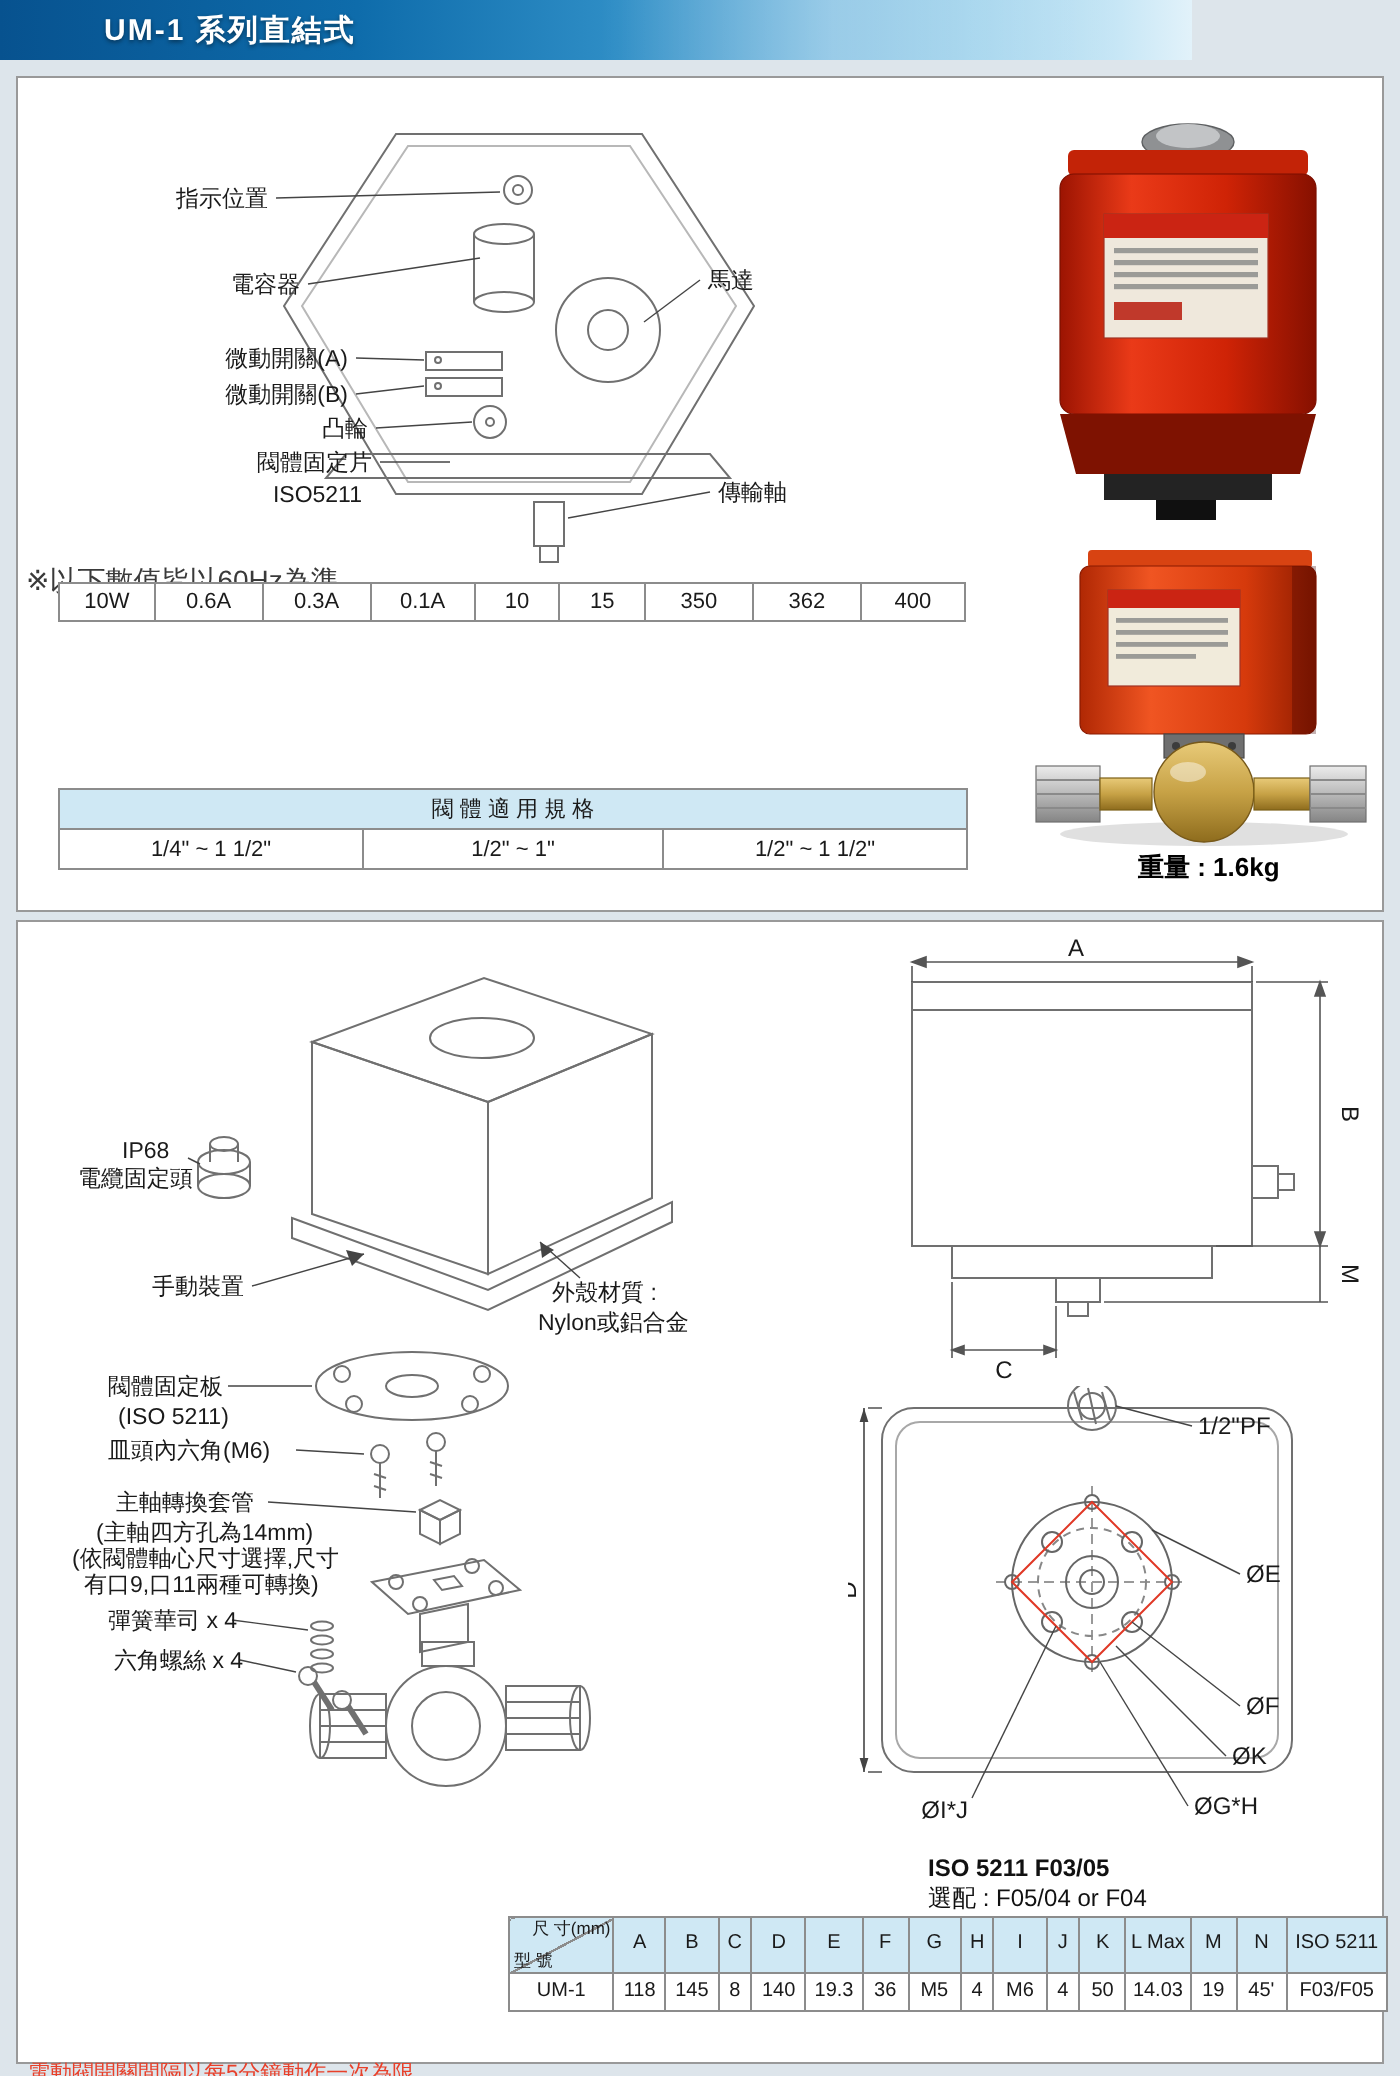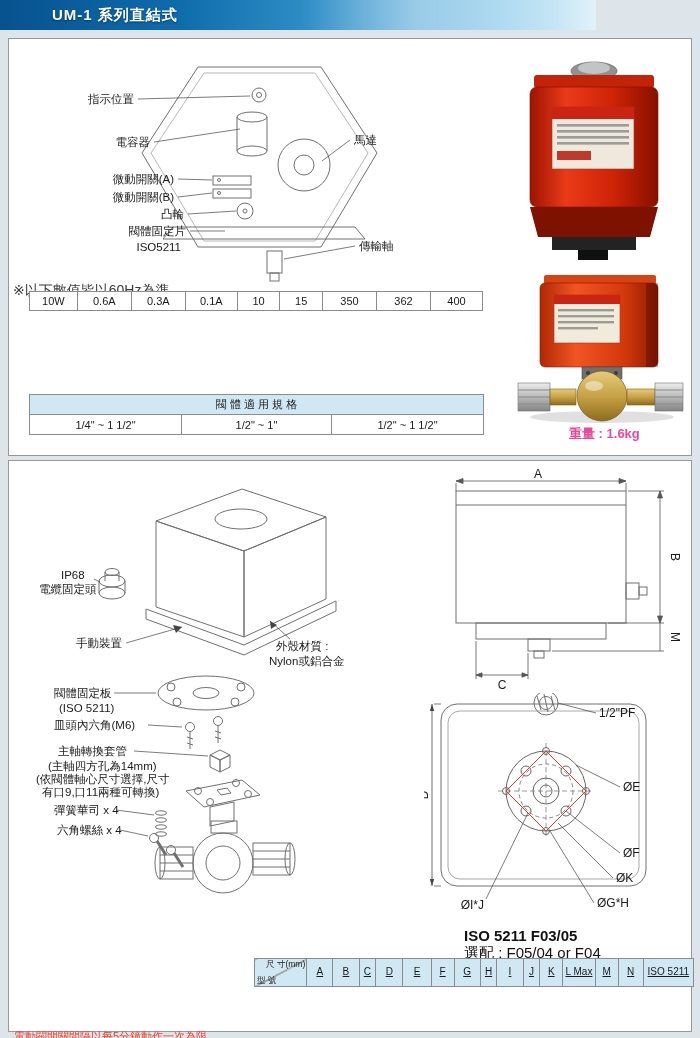--- a/index.html
+++ b/index.html
@@ -19,40 +19,40 @@
     background:linear-gradient(90deg,rgba(255,255,255,0),rgba(255,255,255,.28) 45%,rgba(255,255,255,0));
   }
   #title { position:absolute; left:52px; top:6px; font-size:15px; font-weight:bold; color:#fff;
     text-shadow:0 1px 2px rgba(0,0,0,.45); letter-spacing:1px; }
 
   .panel { position:absolute; background:#fff; border:1px solid #999; }
   #box1 { left:8px; top:38px; width:684px; height:418px; }
   #box2 { left:8px; top:460px; width:684px; height:572px; }
 
   #hznote { left:4px; top:243px; font-size:14px; color:#3a3a3a; }
-  #weight { left:560px; top:386px; font-size:13px; font-weight:600; color:#ec4899; }
+  #weight { left:560px; top:386px; font-size:13px; font-weight:600; color:#000000; }
 
   table.tbl { position:absolute; border-collapse:collapse; table-layout:fixed; background:#fff; }
   table.tbl td { border:1px solid #8c8c8c; text-align:center; vertical-align:middle;
     font-size:11px; padding:0 1px; overflow:hidden; white-space:nowrap; }
   table.tbl tr.hdr td { background:#cfe8f4; }
   #spectable { left:20px; top:252px; width:454px; }
   #spectable td { height:19px; }
   #valvetable { left:20px; top:340px; width:454px;margin-top:15px; }
   #valvetable td { height:20px; }
 
-  #dimtable { left:245px; top:497px; width:440px;text-decoration:underline; }
+  #dimtable { left:245px; top:497px; width:440px; }
   #dimtable td { font-size:10px; height:19px; white-space:normal; line-height:1.05; }
   #dimtable tr.hdr td { height:28px; }
   #dimtable td.corner { position:relative; background-color:#cfe8f4;
     background-image:linear-gradient(to bottom right,transparent calc(50% - .6px),#8c8c8c calc(50% - .6px),#8c8c8c calc(50% + .6px),transparent calc(50% + .6px)); }
   #dimtable .ct { position:absolute; right:1px; top:1px; font-size:8.5px; }
   #dimtable .cb { position:absolute; left:2px; bottom:1px; font-size:8.5px; }
 
-  #isonote { left:455px; top:466px; width:180px; font-size:15px; color:#111; }
+  #isonote { left:455px; top:466px; width:180px; font-size:12px; color:#111; }
   #isonote .l1 { font-weight:bold; }
   #intervalnote { left:5px; top:536px; font-size:11px; color:#e8402a;margin-top:32px; }
 
   .line { stroke:#707070; fill:none; stroke-width:1; }
   .leader { stroke:#444; fill:none; stroke-width:0.7; }
   .dimline { stroke:#555; fill:none; stroke-width:0.8; }
   .lbl { font-size:11.5px; fill:#1a1a1a; }
   .dlbl { font-size:12px; fill:#1a1a1a; }
 </style>
 </head>
@@ -455,18 +455,36 @@
         <td>G</td>
         <td>H</td>
         <td>I</td>
         <td>J</td>
         <td>K</td>
         <td>L Max</td>
         <td>M</td>
         <td>N</td>
         <td>ISO 5211</td>
       </tr>
+      <tr>
+        <td>UM-1</td>
+        <td>118</td>
+        <td>145</td>
+        <td>8</td>
+        <td>140</td>
+        <td>19.3</td>
+        <td>36</td>
+        <td>M5</td>
+        <td>4</td>
+        <td>M6</td>
+        <td>4</td>
+        <td>50</td>
+        <td>14.03</td>
+        <td>19</td>
+        <td>45'</td>
+        <td>F03/F05</td>
+      </tr>
     </tbody>
       </table>
 
     <div id="intervalnote" class="abs">電動閥開關間隔以每5分鐘動作一次為限</div>
   </div>
 </div>
 
 </body></html>

